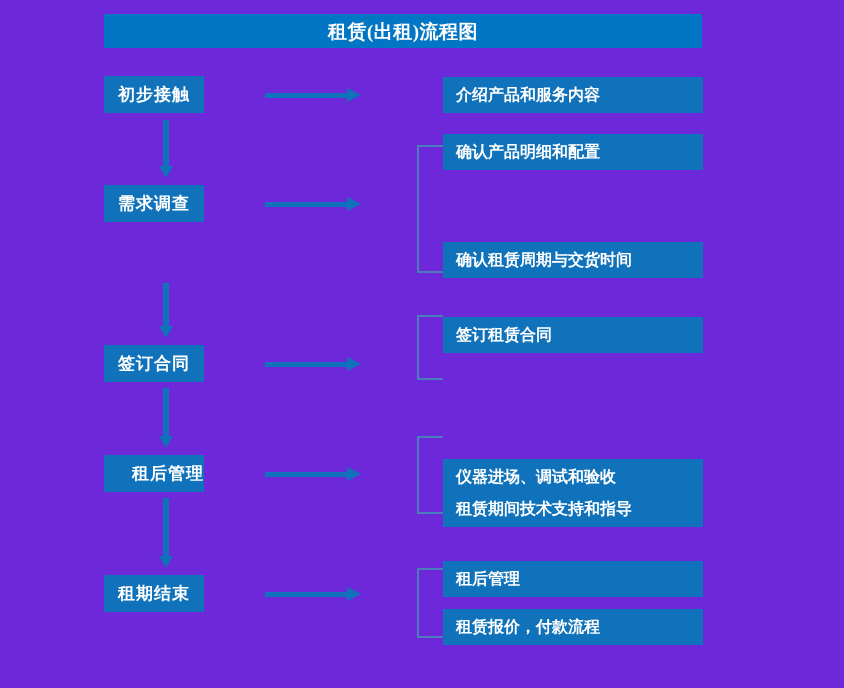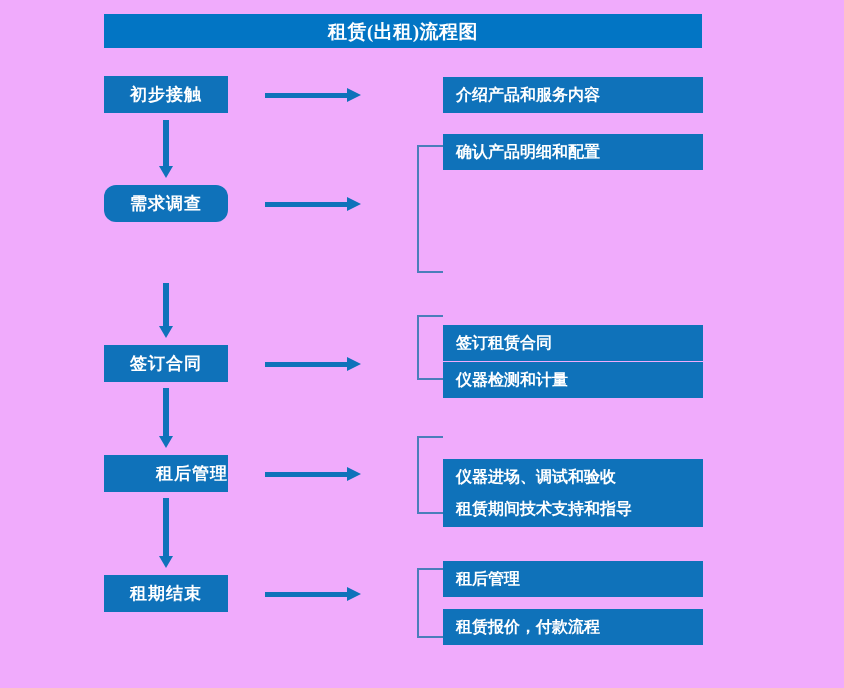--- a/index.html
+++ b/index.html
@@ -7,21 +7,21 @@
     padding: 0;
     background: #ffffff;
   }
   body {
     font-family: "Liberation Serif", "DejaVu Serif", serif;
   }
   #canvas {
     position: relative;
     width: 844px;
     height: 688px;
-    background: #f0abfc;
+    background: #6d28d9;
     overflow: hidden;
   }
 
   
   .title-bar {
     position: absolute;
     left: 104px;
     top: 14px;
     width: 598px;
     height: 34px;
@@ -35,21 +35,21 @@
     font-size: 19px;
     font-weight: bold;
     letter-spacing: 0.5px;
     line-height: 1;
   }
 
   
   .stage-box {
     position: absolute;
     left: 104px;
-    width: 124px;
+    width: 100px;
     height: 37px;
     background: #0f72ba;
     display: flex;
     align-items: center;
     justify-content: center;
   }
   .stage-box .stage-label {
     color: #ffffff;
     font-size: 17px;
     font-weight: bold;
@@ -142,21 +142,21 @@
 
 <div id="canvas">
 
   <div class="title-bar">
     <span class="title-text">租赁(出租)流程图</span>
   </div>
 
   <div class="stage-box" style="top:76px;">
     <span class="stage-label">初步接触</span>
   </div>
-  <div class="stage-box" style="top:185px;border-radius:12px;">
+  <div class="stage-box" style="top:185px;">
     <span class="stage-label">需求调查</span>
   </div>
   <div class="stage-box" style="top:345px;">
     <span class="stage-label">签订合同</span>
   </div>
   <div class="stage-box" style="top:455px;justify-content:flex-end;">
     <span class="stage-label">租后管理</span>
   </div>
   <div class="stage-box" style="top:575px;">
     <span class="stage-label">租期结束</span>
@@ -204,25 +204,25 @@
   <div class="bracket" style="left:417px; top:315px; height:65px;"></div>
   <div class="bracket" style="left:417px; top:436px; height:78px;"></div>
   <div class="bracket" style="left:417px; top:568px; height:70px;"></div>
 
   <div class="detail-box" style="top:77px;">
     <span class="detail-label">介绍产品和服务内容</span>
   </div>
   <div class="detail-box" style="top:134px;">
     <span class="detail-label">确认产品明细和配置</span>
   </div>
-  <div class="detail-box" style="top:325px;">
+  <div class="detail-box" style="top:242px;">
+    <span class="detail-label">确认租赁周期与交货时间</span>
+  </div>
+  <div class="detail-box" style="top:317px;">
     <span class="detail-label">签订租赁合同</span>
-  </div>
-  <div class="detail-box" style="top:362px;">
-    <span class="detail-label">仪器检测和计量</span>
   </div>
   <div class="detail-box" style="top:423px;margin-top:36px;">
     <span class="detail-label">仪器进场、调试和验收</span>
   </div>
   <div class="detail-box" style="top:491px;">
     <span class="detail-label">租赁期间技术支持和指导</span>
   </div>
   <div class="detail-box" style="top:561px;">
     <span class="detail-label">租后管理</span>
   </div>

